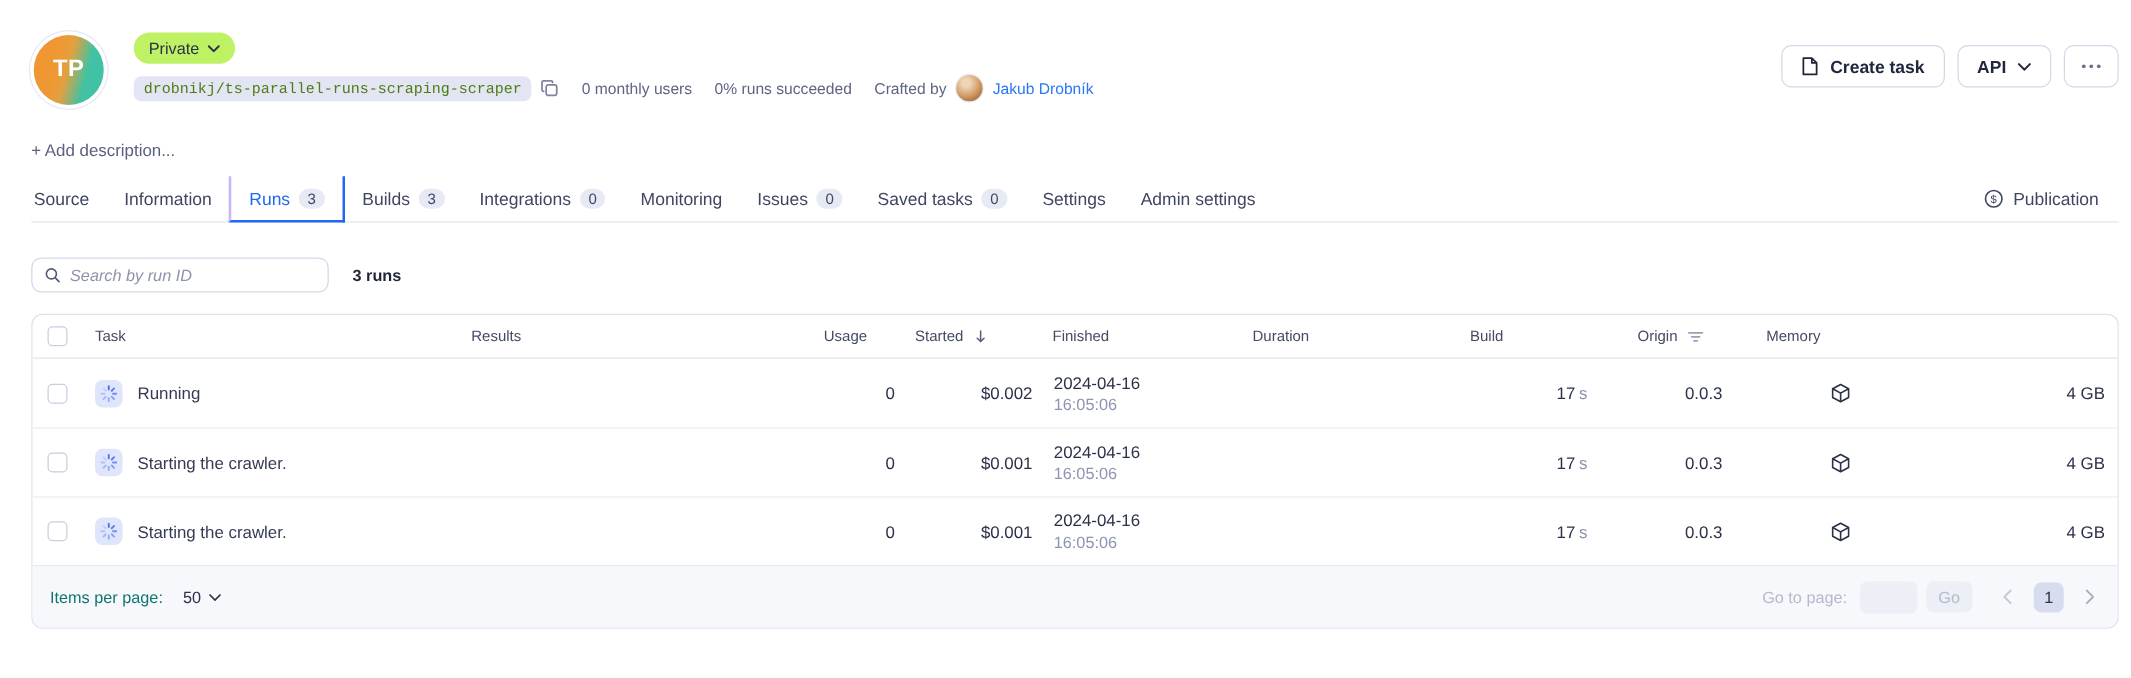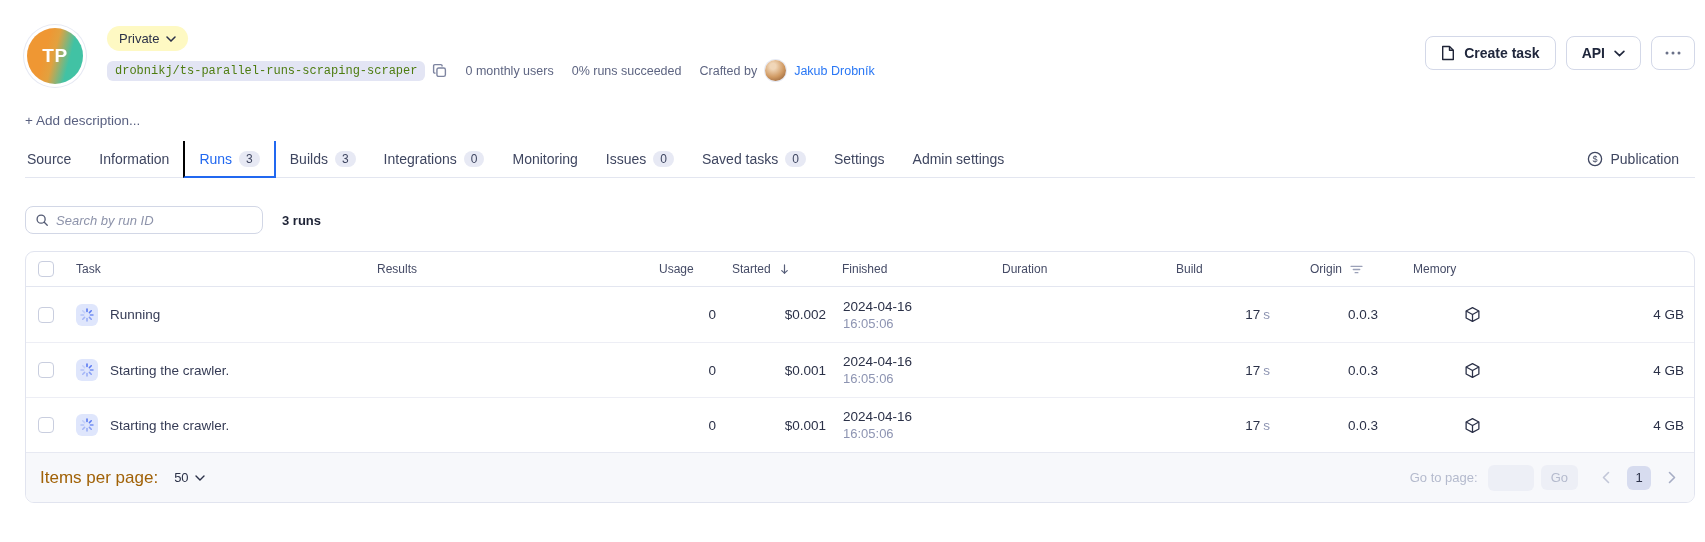--- a/index.html
+++ b/index.html
@@ -10,21 +10,21 @@
   
   .actor-header { display:flex; align-items:flex-start; }
   .actor-avatar { width:56px; height:56px; border-radius:50%;
     background:linear-gradient(105deg,#ef9733 34%,#e2a13f 48%,#41c2a4 72%);
     display:flex; align-items:center; justify-content:center;
     color:#fff; font-weight:700; font-size:19px; letter-spacing:.5px;
     box-shadow:0 0 0 3px #fff, 0 0 0 4px #e6e9f3; margin:2px 24px 0 2px; flex:0 0 auto; }
   .header-main { display:flex; flex-direction:column; }
   .title-row { display:flex; align-items:center; gap:18px; }
   .actor-title { font-size:21px; font-weight:700; color:#1f2437; letter-spacing:.2px; }
-  .pill-btn { display:inline-flex; align-items:center; gap:7px; background:#fef9c3;
+  .pill-btn { display:inline-flex; align-items:center; gap:7px; background:#bef264;
     border:none; border-radius:14px; padding:5px 12px; font-size:13px; color:#2b3148;
     font-family:inherit; cursor:pointer; }
   .meta-row { display:flex; align-items:center; margin-top:9px; gap:0; }
   .slug-pill { background:#e3e5f4; color:#4d7c0f; border-radius:6px; padding:3px 8px;
     font-family:"Liberation Mono", monospace; font-size:12px; }
   .copy-btn { background:none; border:none; margin-left:7px; cursor:pointer; display:flex; align-items:center; }
   .meta-text { font-size:12.5px; color:#5e6582; margin-left:18px; }
   .author-avatar { width:21px; height:21px; border-radius:50%; margin-left:8px;
     background:radial-gradient(circle at 38% 30%, #f0d6b8 15%, #d09a63 55%, #8c5a33 95%);
     box-shadow:0 0 0 1px #e6e9f3; flex:0 0 auto; }
@@ -36,21 +36,21 @@
   .btn.icon-only { padding:8px 13px; }
 
   
   .add-desc { margin-top:29px; font-size:13.5px; color:#596080; cursor:pointer; width:fit-content; }
 
   
   .tabs { display:flex; align-items:stretch; margin-top:13px; border-bottom:1px solid #e3e6f0; height:37px; }
   .tab { display:flex; align-items:center; gap:7px; padding:0 14px; font-size:14px;
     color:#3f4660; cursor:pointer; }
   .tab:first-child { padding-left:2px; }
-  .tab.active { color:#2168f0; font-weight:500; border-left:2px solid #000000;
+  .tab.active { color:#2168f0; font-weight:500; border-left:2px solid #c4b5fd;
     border-right:2px solid #2168f0; border-bottom:2px solid #2168f0; margin-bottom:-1px; }
   .tab-badge { background:#e7e9f4; color:#3f4660; font-size:12px; border-radius:10px;
     padding:1px 7px; font-weight:400; }
   .publication { margin-left:auto; display:flex; align-items:center; gap:8px;
     font-size:14px; color:#3f4660; padding-right:16px; cursor:pointer; }
 
   
   .toolbar { display:flex; align-items:center; margin-top:28px; }
   .search-box { display:flex; align-items:center; gap:7px; width:238px; height:28px;
     border:1px solid #d2d7e6; border-radius:8px; padding:0 9px; background:#fff; }
@@ -87,21 +87,21 @@
   .v-started { padding-left:17px; line-height:17px; }
   .started-time { color:#8d94b2; font-size:13px; }
   .v-status { display:flex; align-items:center; gap:12px; color:#353b55; }
   .spinner-wrap { width:22px; height:22px; border-radius:6px; background:#dfe6fc;
     display:flex; align-items:center; justify-content:center; flex:0 0 auto; }
   .unit { color:#8d94b2; margin-left:3px; }
 
   
   .tfoot { height:50px; background:#f7f8fb; border-top:1px solid #e7e9f2;
     display:flex; align-items:center; padding:0 14px; }
-  .ipp-label { font-size:17px; color:#a16207; }
+  .ipp-label { font-size:13px; color:#0f766e; }
   .ipp-select { display:flex; align-items:center; gap:6px; margin-left:16px;
     font-size:13px; color:#2b3148; background:none; border:none; cursor:pointer; font-family:inherit; }
   .foot-right { margin-left:auto; display:flex; align-items:center; }
   .goto-label { font-size:13px; color:#b4bacd; }
   .goto-input { width:46px; height:26px; background:#edeff6; border:none; border-radius:6px;
     margin-left:10px; outline:none; font-family:inherit; font-size:13px; padding:0 8px; color:#2b3148; }
   .go-btn { margin-left:7px; background:#edeff6; color:#b4bacd; border:none; border-radius:6px;
     padding:5px 10px; font-size:13px; font-family:inherit; cursor:default; }
   .page-nav { background:none; border:none; cursor:pointer; display:flex; align-items:center;
     padding:4px; }

